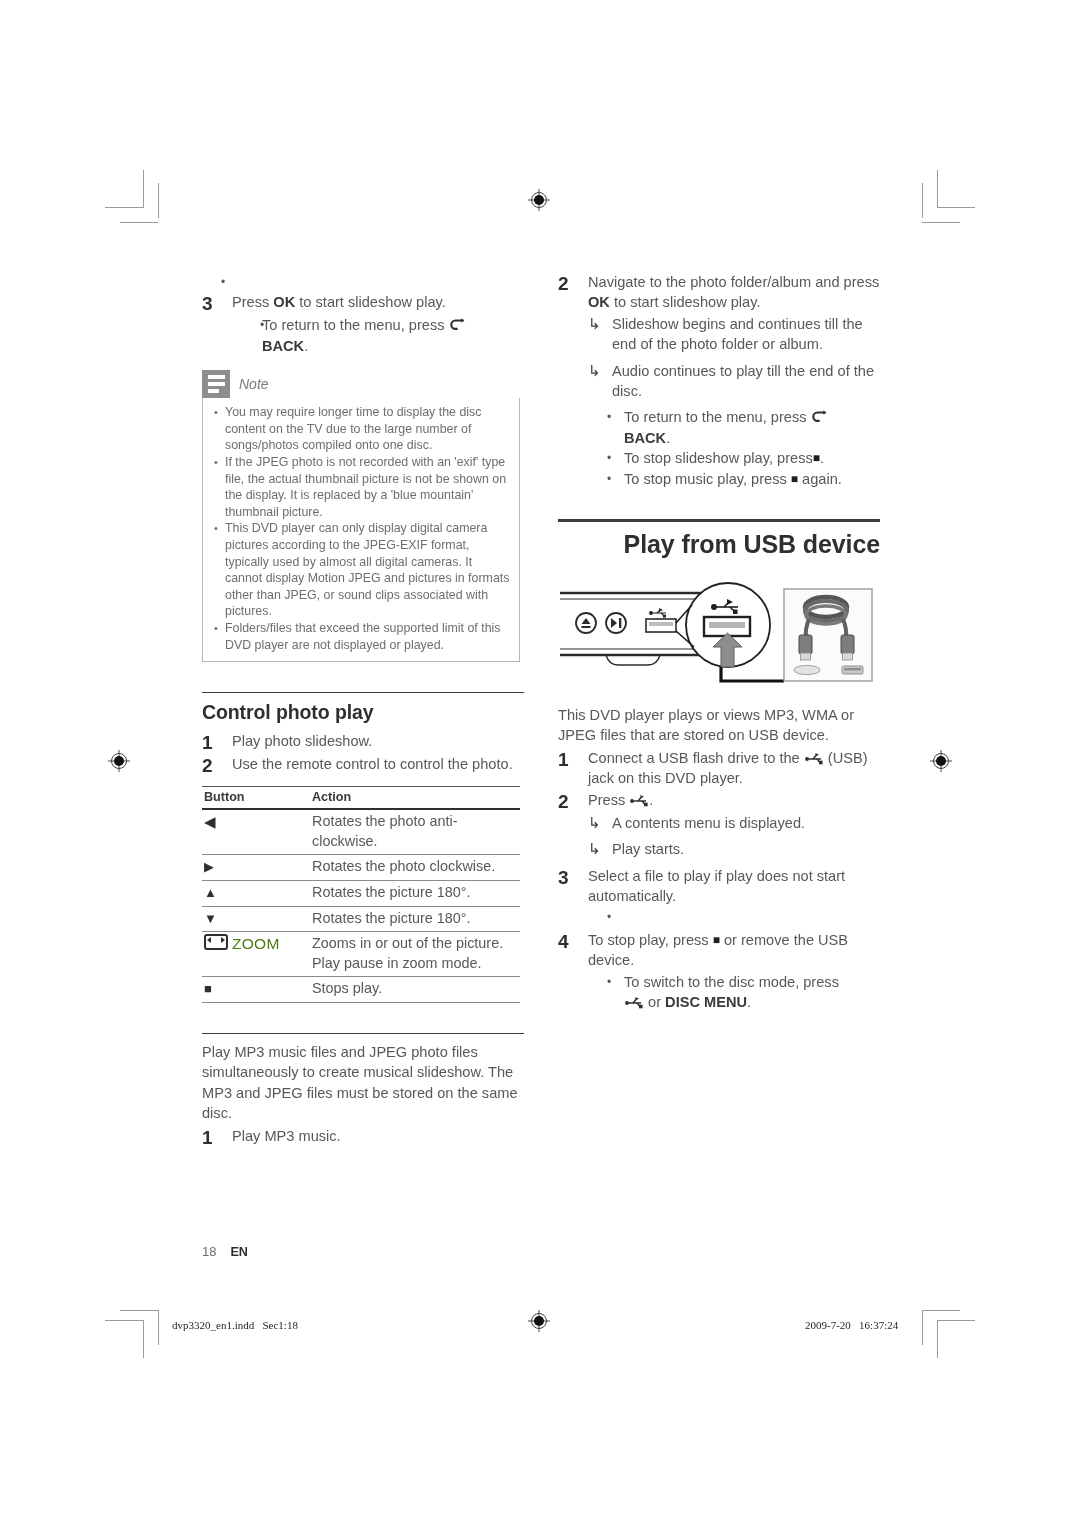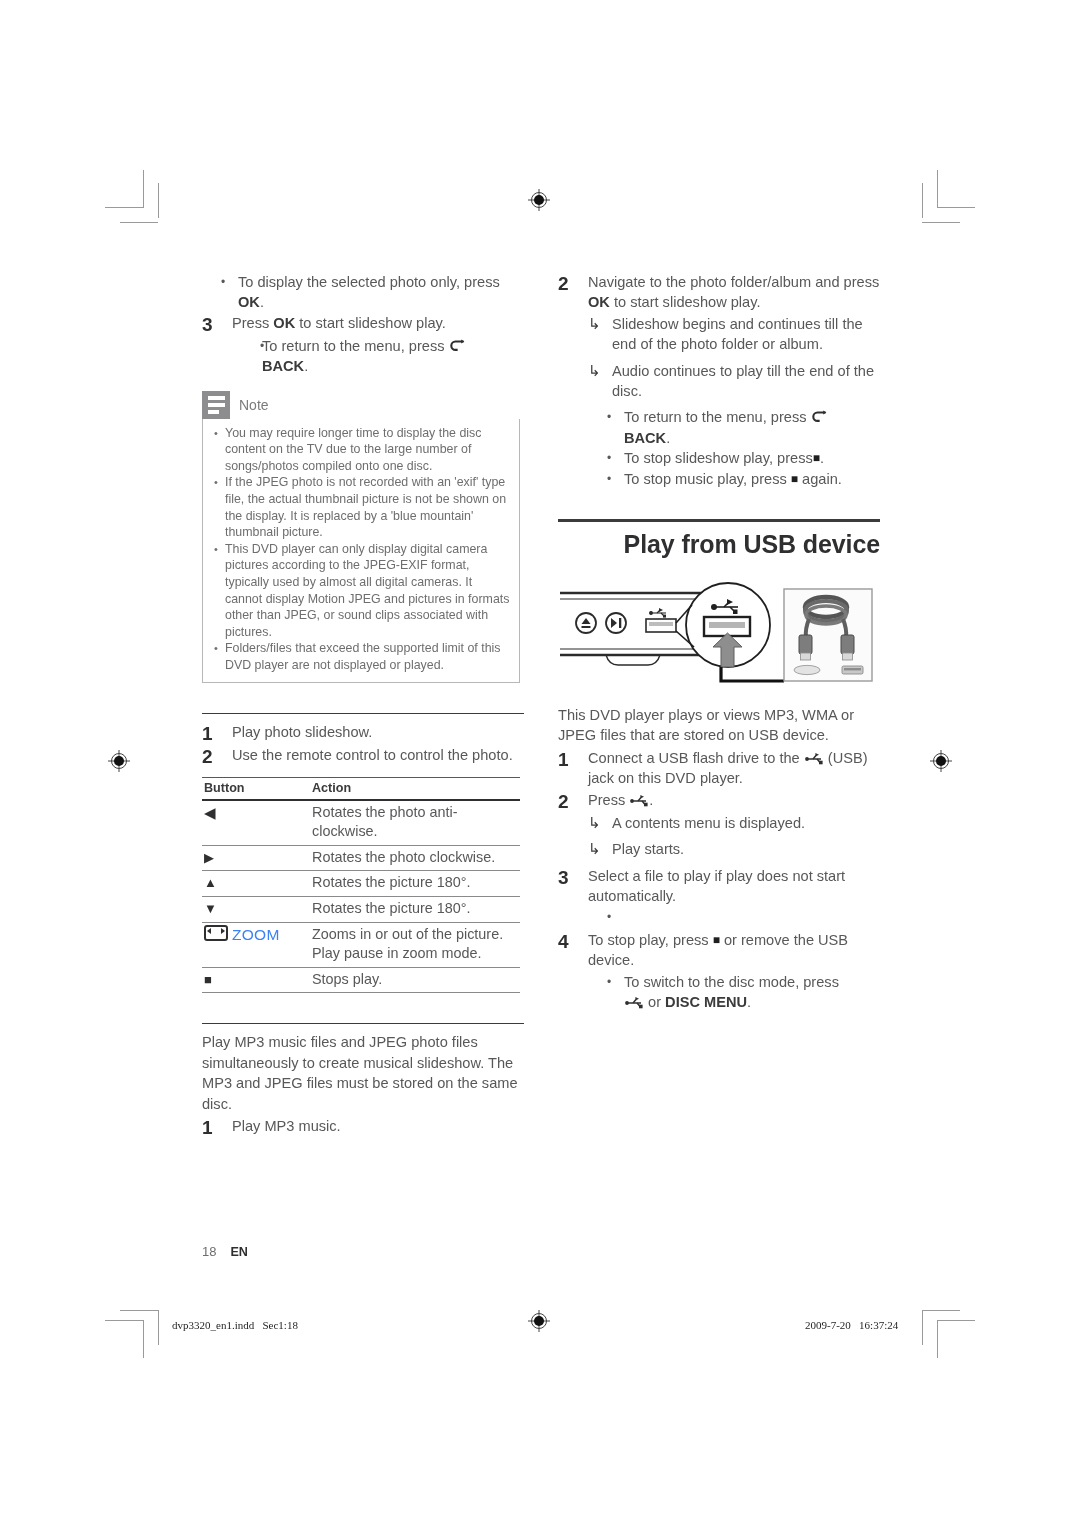--- a/index.html
+++ b/index.html
@@ -112,20 +112,21 @@
 
   
   .notebox {
     margin-top: 14px;
     width: 318px;
   }
   .note-head {
     display: flex;
     align-items: center;
     height: 28px;
+    font-style: italic;
   }
   .note-icon {
     width: 28px; height: 28px;
     background: #8d8d8f;
     display: flex;
     flex-direction: column;
     justify-content: center;
     align-items: center;
     gap: 3px;
   }
@@ -220,21 +221,21 @@
   }
   .zoomicon::before, .zoomicon::after {
     content: "";
     position: absolute;
     top: 1px;
     border-top: 3px solid transparent;
     border-bottom: 3px solid transparent;
   }
   .zoomicon::before { left: 1px; border-right: 4px solid #2f2f31; }
   .zoomicon::after  { right: 1px; border-left: 4px solid #2f2f31; }
-  .zoomlabel { font-size: 15.5px; color: #3b82f6; letter-spacing: .3px; }
+  .zoomlabel { font-size: 15.5px; color: #4d7c0f; letter-spacing: .3px; }
 
   .sq { font-size: 12px; color: #1f1f21; vertical-align: 1px; }
 
   
   .usbglyph { display: inline-block; vertical-align: -2px; }
 
   
   .illus {
     position: relative;
     width: 322px;
@@ -322,21 +323,20 @@
 </div>
 
 <div class="crop h" style="left:170px;top:1303px;width:2px;height:0;"></div>
 
 <div class="page">
 
   <div class="col col-left">
 
     <div class="bullet">
       <span class="dot">•</span>
-      <span class="txt"><span>To display the selected photo only, press </span><b class="bold">OK</b><span>.</span></span>
     </div>
 
     <div class="step">
       <span class="num">3</span>
       <span class="txt"><span>Press </span><b class="bold">OK</b><span> to start slideshow play.</span></span>
     </div>
 
     <div class="bullet indent" style="margin-left:0;">
       <span class="dot" style="padding-left:30px;flex:0 0 60px;">•</span>
       <span class="txt" style="margin-left:-30px;"><span>To return to the menu, press </span><svg class="usbglyph" width="16" height="14" viewBox="0 0 16 14">
@@ -371,20 +371,21 @@
           <li>
               <span class="dot">•</span>
               <span class="t">Folders/files that exceed the supported limit of this DVD player are not displayed or played.</span>
             </li>
         </ul>
       </div>
     </div>
 
     <div class="sec" style="margin-top:30px;">
       <div class="sec-rule"></div>
+      <h2 class="sec-title">Control photo play</h2>
 
       <div class="step">
         <span class="num">1</span>
         <span class="txt">Play photo slideshow.</span>
       </div>
       <div class="step">
         <span class="num">2</span>
         <span class="txt">Use the remote control to control the photo.</span>
       </div>
 

